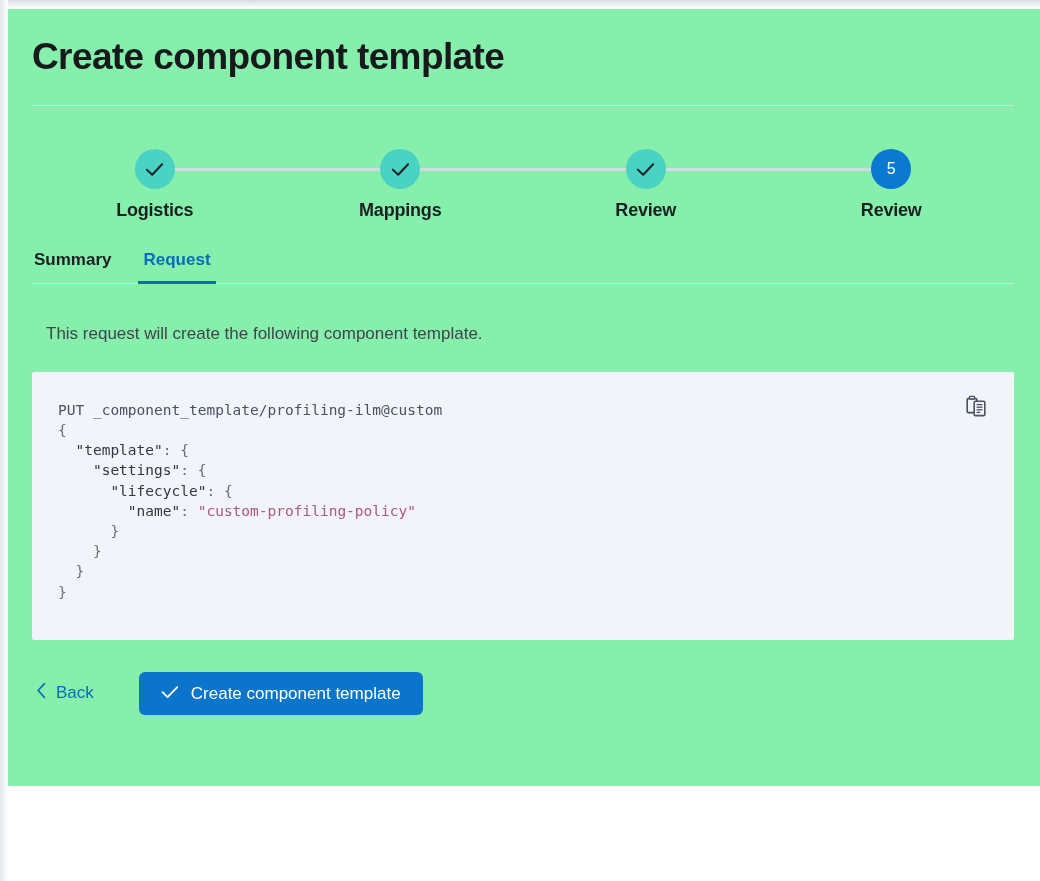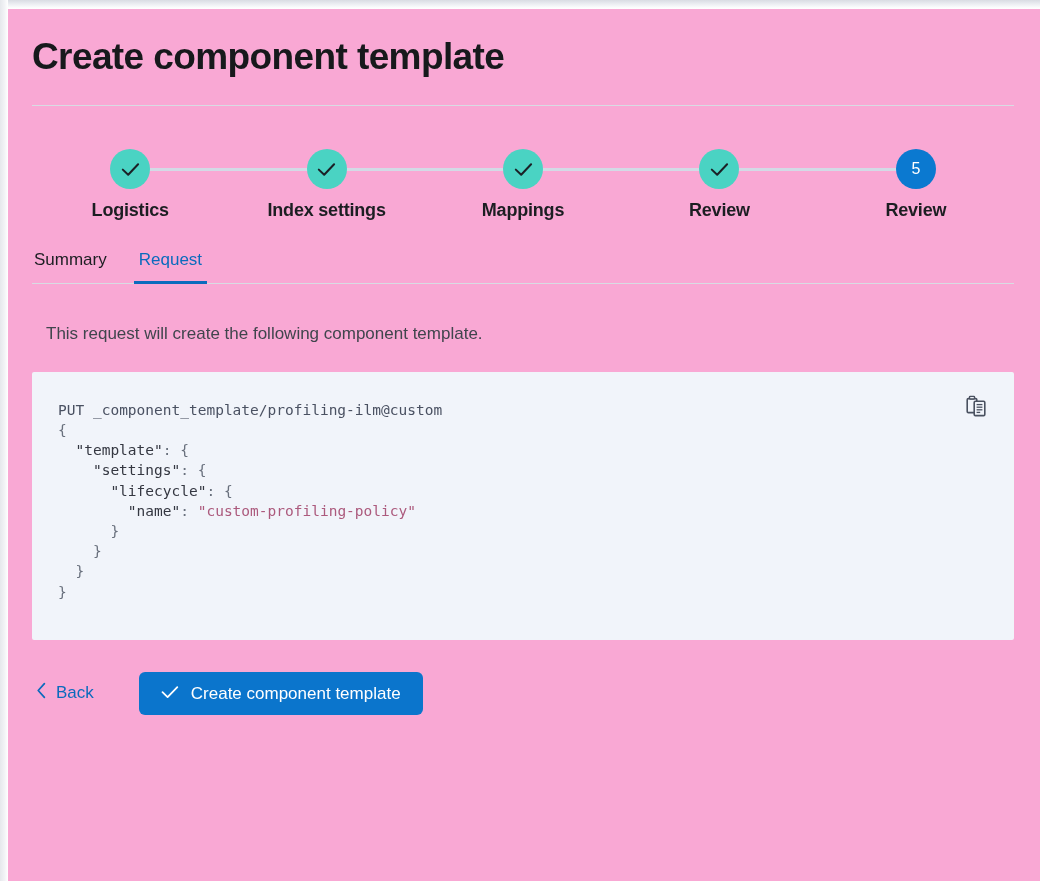--- a/index.html
+++ b/index.html
@@ -8,22 +8,22 @@
     margin: 0; padding: 0;
     width: 1040px; height: 881px;
     overflow: hidden;
     background: #ffffff;
     font-family: "Liberation Sans", sans-serif;
     -webkit-font-smoothing: antialiased;
   }
 
   .page {
     position: relative;
-    width: 1040px; height: 881px;
-    background: #f9a8d4;
+    width: 1040px; height: 786px;
+    background: #86efac;
   }
 
   
   .top-shadow {
     position: absolute; top: 0; left: 0;
     width: 1040px; height: 9px;
     background: linear-gradient(to bottom, #d9dce3 0%, #eceef2 45%, #fafbfc 80%, #ffffff 100%);
   }
   
   .left-edge {
@@ -136,21 +136,21 @@
     margin-top: 29px;
     width: 982px;
     display: flex;
     gap: 28px;
     border-bottom: 1px solid #d8dce3;
   }
   .tab {
     position: relative;
     padding: 0 2px 13px 2px;
     font-size: 17px;
-    font-weight: normal;
+    font-weight: bold;
     color: #1c1e22;
     cursor: pointer;
     background: none; border: none;
     font-family: inherit;
     text-align: right;
   }
   .tab.active { color: #0b6bbd; }
   .tab.active::after {
     content: "";
     position: absolute;
@@ -259,33 +259,20 @@
               <div class="connector"></div>
               <div class="circle complete">
                 <span>
                   <svg width="19" height="15" viewBox="0 0 19 15" fill="none" xmlns="http://www.w3.org/2000/svg">
                     <path d="M1.8 7.6l5.4 5.2L17.1 2.2" stroke="#1b2126" stroke-width="2" stroke-linecap="round" stroke-linejoin="round"></path>
                   </svg>
                 </span>
               </div>
             </div>
             <div class="step-label">Logistics</div>
-          </div>
-          <div class="step">
-            <div class="step-circle-row">
-              <div class="connector"></div>
-              <div class="circle complete">
-                <span>
-                  <svg width="19" height="15" viewBox="0 0 19 15" fill="none" xmlns="http://www.w3.org/2000/svg">
-                    <path d="M1.8 7.6l5.4 5.2L17.1 2.2" stroke="#1b2126" stroke-width="2" stroke-linecap="round" stroke-linejoin="round"></path>
-                  </svg>
-                </span>
-              </div>
-            </div>
-            <div class="step-label">Index settings</div>
           </div>
           <div class="step">
             <div class="step-circle-row">
               <div class="connector"></div>
               <div class="circle complete">
                 <span>
                   <svg width="19" height="15" viewBox="0 0 19 15" fill="none" xmlns="http://www.w3.org/2000/svg">
                     <path d="M1.8 7.6l5.4 5.2L17.1 2.2" stroke="#1b2126" stroke-width="2" stroke-linecap="round" stroke-linejoin="round"></path>
                   </svg>
                 </span>

